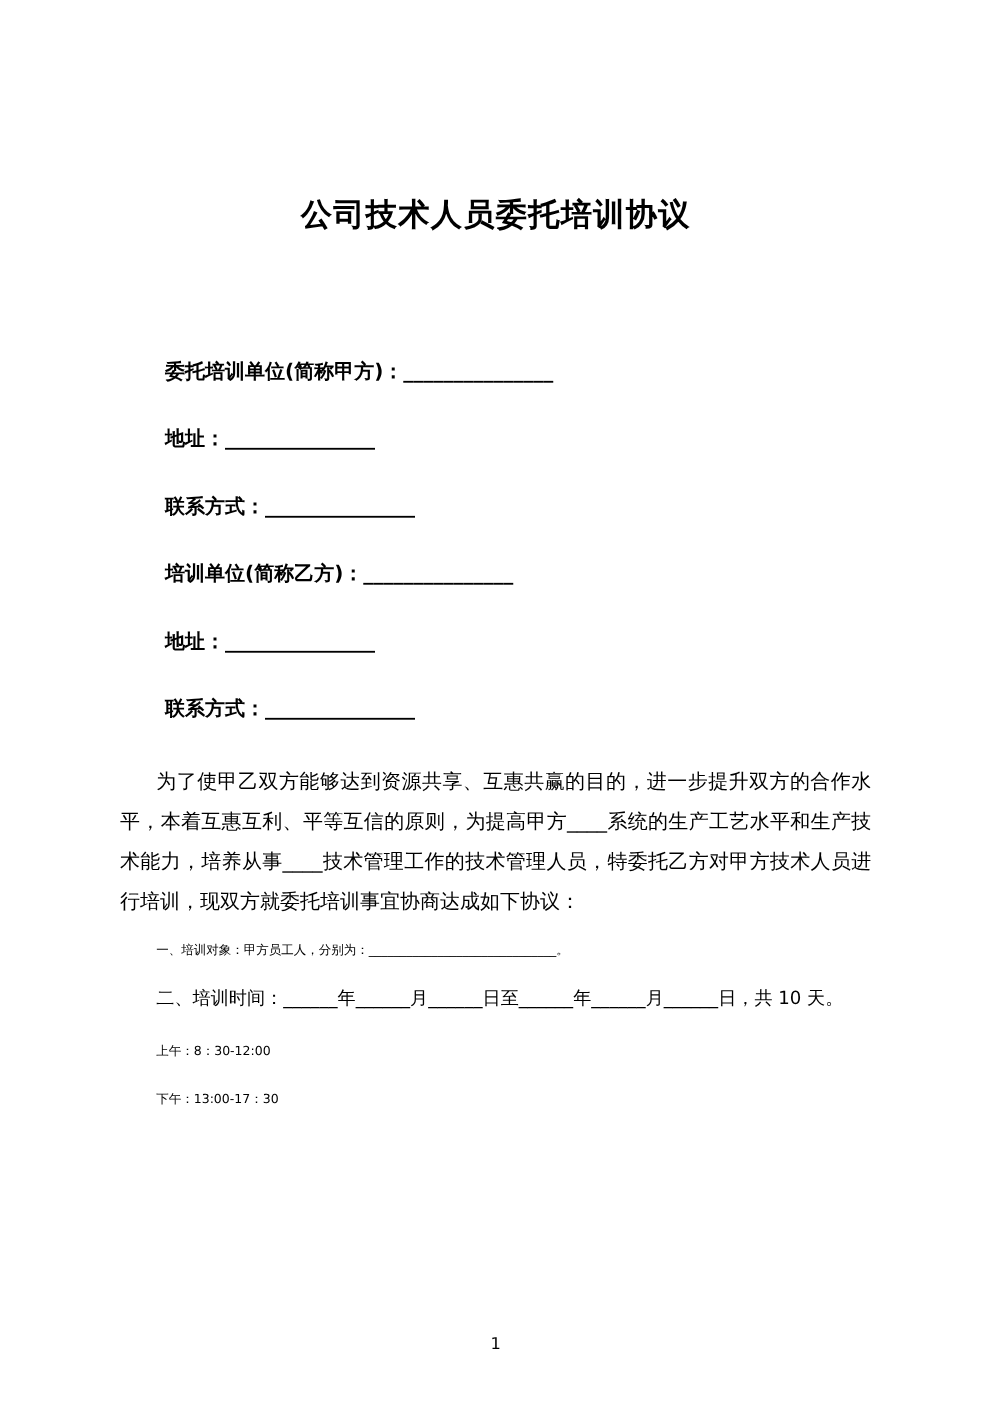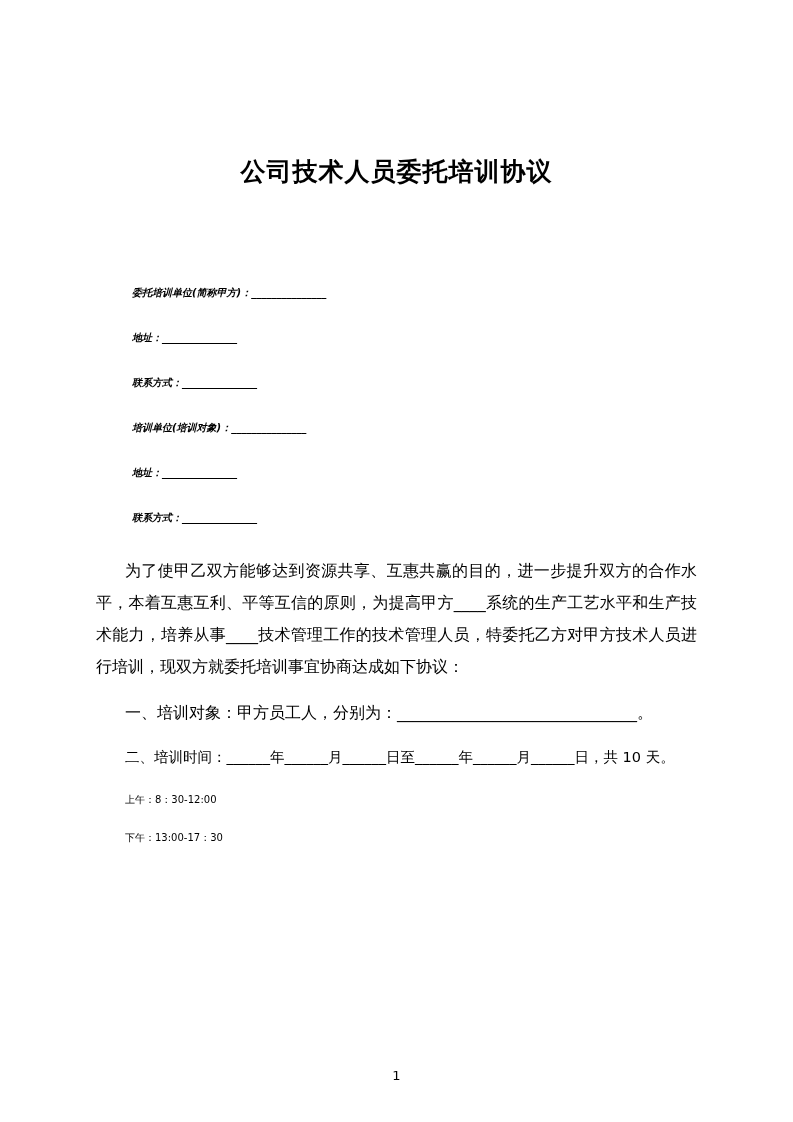--- a/index.html
+++ b/index.html
@@ -42,41 +42,40 @@
     margin: 45px 0 0 0;
     line-height: 1.4;
   }
   .spacer-after-title {
     height: 96px;
   }
   .party-block {
     margin: 0;
   }
   .party-line {
-    font-size: 10px;
+    font-size: 16px;
     font-weight: bold;
     line-height: 1.5;
     margin: 0 0 30px 0;
     padding-left: 36px;
     white-space: pre;
-    font-style: italic;
   }
   .party-line .blank {
     font-weight: bold;
     letter-spacing: 0px;
   }
   .body-para {
     font-size: 16px;
     line-height: 2.0;
     margin: 0 0 10px 0;
     text-align: justify;
     text-indent: 29px;
   }
   .item-para {
-    font-size: 16px;
+    font-size: 10px;
     line-height: 2.0;
     margin: 14px 0 0 0;
     text-align: justify;
     text-indent: 29px;
   }
   .time-para {
     font-size: 14.5px;
     line-height: 2.0;
     margin: 14px 0 0 0;
     text-align: justify;
@@ -106,21 +105,21 @@
     <div class="content">
 
       <h1 class="doc-title">公司技术人员委托培训协议</h1>
 
       <div class="spacer-after-title"></div>
 
       <div class="party-block">
         <p class="party-line"><span>委托培训单位(简称甲方)：</span><span class="blank">_______________</span></p>
         <p class="party-line"><span>地址：</span><span class="blank">_______________</span></p>
         <p class="party-line"><span>联系方式：</span><span class="blank">_______________</span></p>
-        <p class="party-line"><span>培训单位(培训对象)：</span><span class="blank">_______________</span></p>
+        <p class="party-line"><span>培训单位(简称乙方)：</span><span class="blank">_______________</span></p>
         <p class="party-line"><span>地址：</span><span class="blank">_______________</span></p>
         <p class="party-line"><span>联系方式：</span><span class="blank">_______________</span></p>
       </div>
 
       <p class="body-para">为了使甲乙双方能够达到资源共享、互惠共赢的目的，进一步提升双方的合作水平，本着互惠互利、平等互信的原则，为提高甲方____系统的生产工艺水平和生产技术能力，培养从事____技术管理工作的技术管理人员，特委托乙方对甲方技术人员进行培训，现双方就委托培训事宜协商达成如下协议：</p>
 
       <p class="item-para">一、培训对象：甲方员工人，分别为：______________________________。</p>
 
       <p class="time-para">二、培训时间：______年______月______日至______年______月______日，共 10 天。</p>
 

